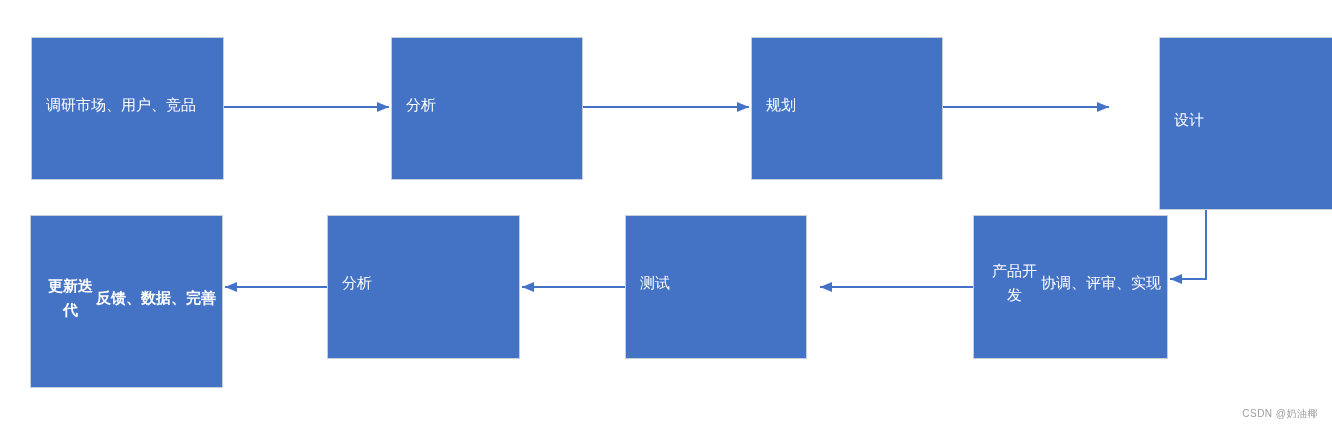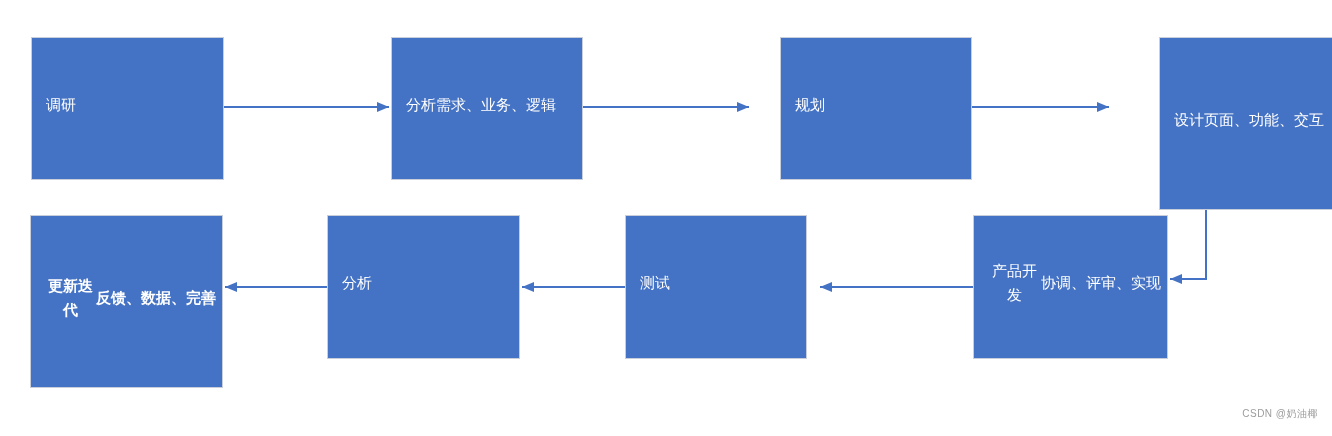--- a/index.html
+++ b/index.html
@@ -70,34 +70,33 @@
     <line class="edge" x1="583" y1="107" x2="749" y2="107" marker-end="url(#arrowhead)"></line>
     <line class="edge" x1="943" y1="107" x2="1109" y2="107" marker-end="url(#arrowhead)"></line>
     <polyline class="edge" points="1206,181 1206,279 1170,279" marker-end="url(#arrowhead)"></polyline>
     <line class="edge" x1="973" y1="287" x2="820" y2="287" marker-end="url(#arrowhead)"></line>
     <line class="edge" x1="625" y1="287" x2="522" y2="287" marker-end="url(#arrowhead)"></line>
     <line class="edge" x1="327" y1="287" x2="225" y2="287" marker-end="url(#arrowhead)"></line>
   </svg>
 
   <div class="node" style="left:31px;top:37px;width:193px;height:143px;">
     <span class="node-title">调研</span>
+    <span class="node-subtitle">市场、用户、竞品</span>
   </div>
 
   <div class="node" style="left:391px;top:37px;width:192px;height:143px;">
     <span class="node-title">分析</span>
-    <span class="node-subtitle">需求、业务、逻辑</span>
   </div>
 
-  <div class="node" style="left:780px;top:37px;width:192px;height:143px;">
+  <div class="node" style="left:751px;top:37px;width:192px;height:143px;">
     <span class="node-title">规划</span>
   </div>
 
   <div class="node" style="left:1111px;top:37px;width:191px;height:173px;margin-left:48px;">
     <span class="node-title">设计</span>
-    <span class="node-subtitle">页面、功能、交互</span>
   </div>
 
   <div class="node" style="left:973px;top:215px;width:195px;height:144px;">
     <span class="node-title">产品开发</span>
     <span class="node-subtitle">协调、评审、实现</span>
   </div>
 
   <div class="node" style="left:625px;top:215px;width:182px;height:144px;">
     <span class="node-title">测试</span>
   </div>

